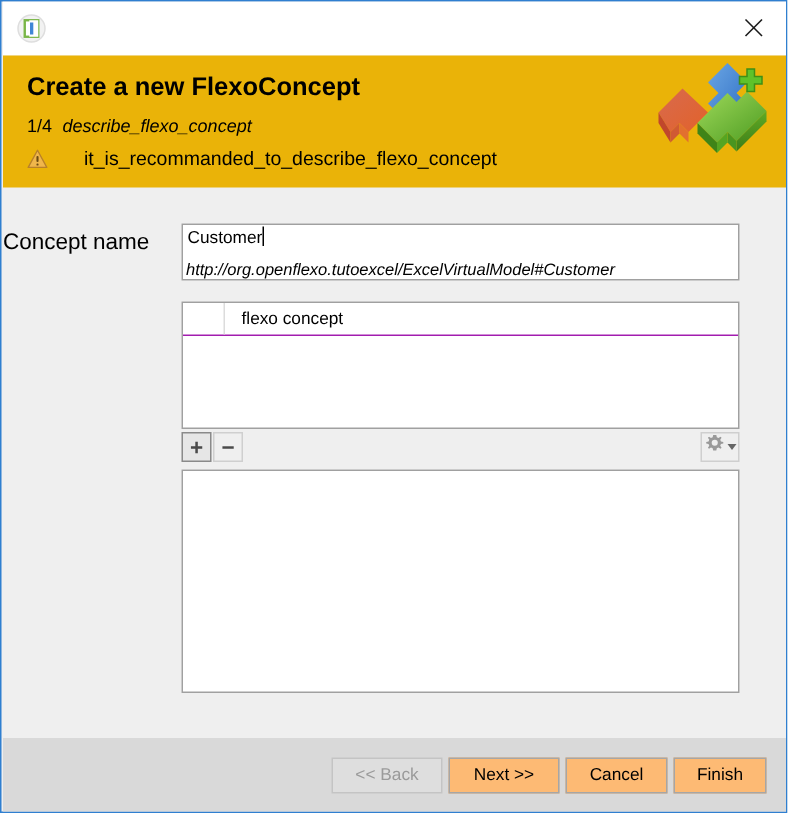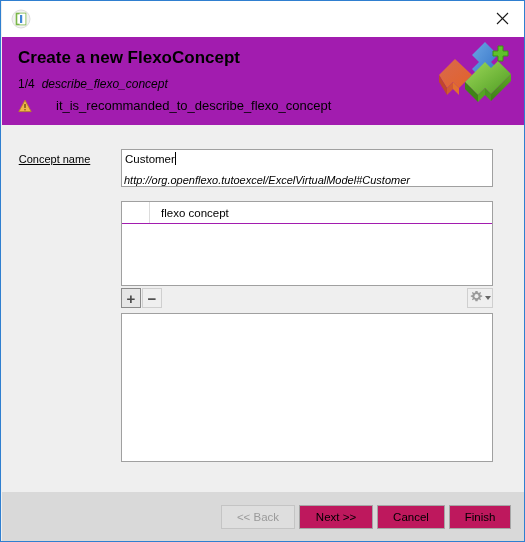--- a/index.html
+++ b/index.html
@@ -35,21 +35,21 @@
     width: 34px; height: 30px;
     display: flex; align-items: center; justify-content: center;
     cursor: default;
   }
   #close-btn svg { display: block; }
 
   
   #header {
     position: absolute; left: 1px; top: 36px;
     width: 523px; height: 88px;
-    background: #a21caf;
+    background: #eab308;
   }
   #header-title {
     position: absolute; left: 16px; top: 11px;
     font-size: 17px; font-weight: bold; color: #000000;
     letter-spacing: 0px;
     white-space: nowrap;
   }
   #step-row {
     position: absolute; left: 16px; top: 40px;
     font-size: 12px; color: #000000;
@@ -81,24 +81,23 @@
 
   
   #body {
     position: absolute; left: 1px; top: 125px;
     width: 523px; height: 366px;
     background: #efefef;
   }
 
   .field-label {
     position: absolute;
-    font-size: 11px; color: #000000;
-    text-align: center;
-    white-space: nowrap;
-    text-decoration: underline;
+    font-size: 15px; color: #000000;
+    text-align: left;
+    white-space: nowrap;
   }
 
   
   #lbl-concept-name { left: 0px; top: 27px; width: 105px; }
   #concept-name-input {
     position: absolute; left: 119px; top: 23px;
     width: 372px; height: 38px;
     background: #ffffff;
     border: 1px solid #a0a0a0;
     padding: 0 3px;
@@ -213,21 +212,21 @@
   }
   #footer-buttons {
     position: absolute; right: 14px; top: 13px;
     display: flex; gap: 4px;
   }
   .dlg-btn {
     height: 24px;
     min-width: 70px;
     padding: 0 10px;
     border: 1px solid #a6a6a6;
-    background: #be185d;
+    background: #fdba74;
     font-family: "Liberation Sans", sans-serif;
     font-size: 11.5px;
     color: #000000;
     display: flex; align-items: center; justify-content: center;
     white-space: nowrap;
     cursor: default;
   }
   .dlg-btn.disabled {
     color: #9a9a9a;
     border-color: #c4c4c4;

